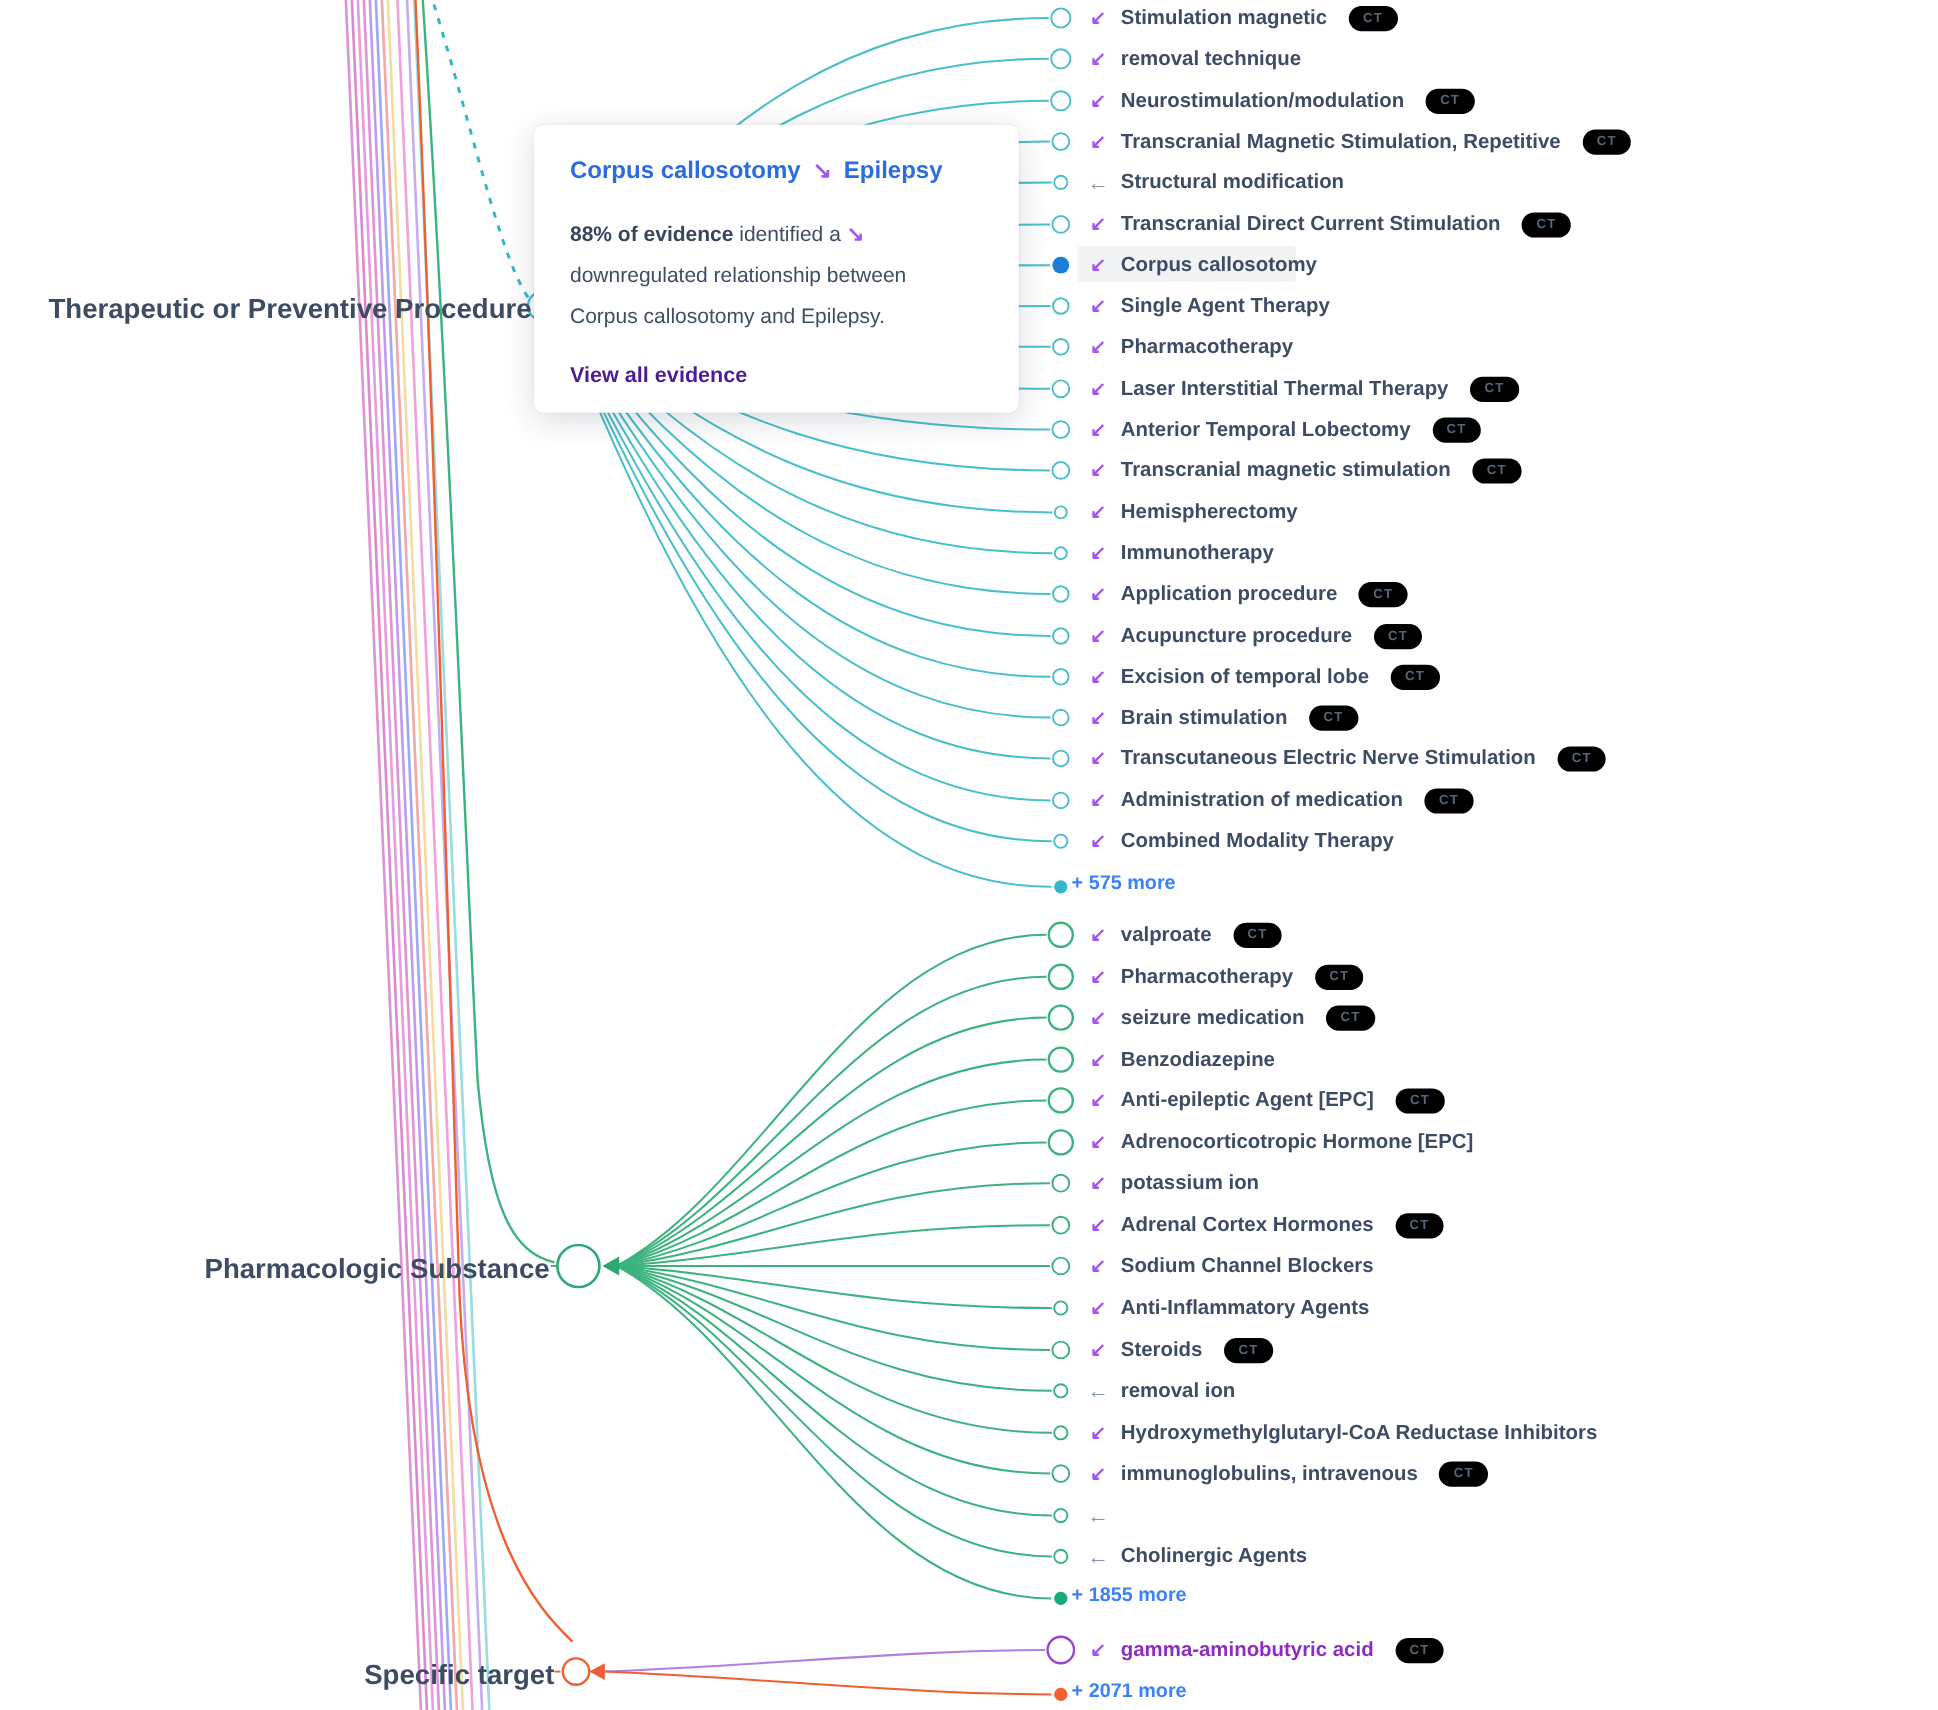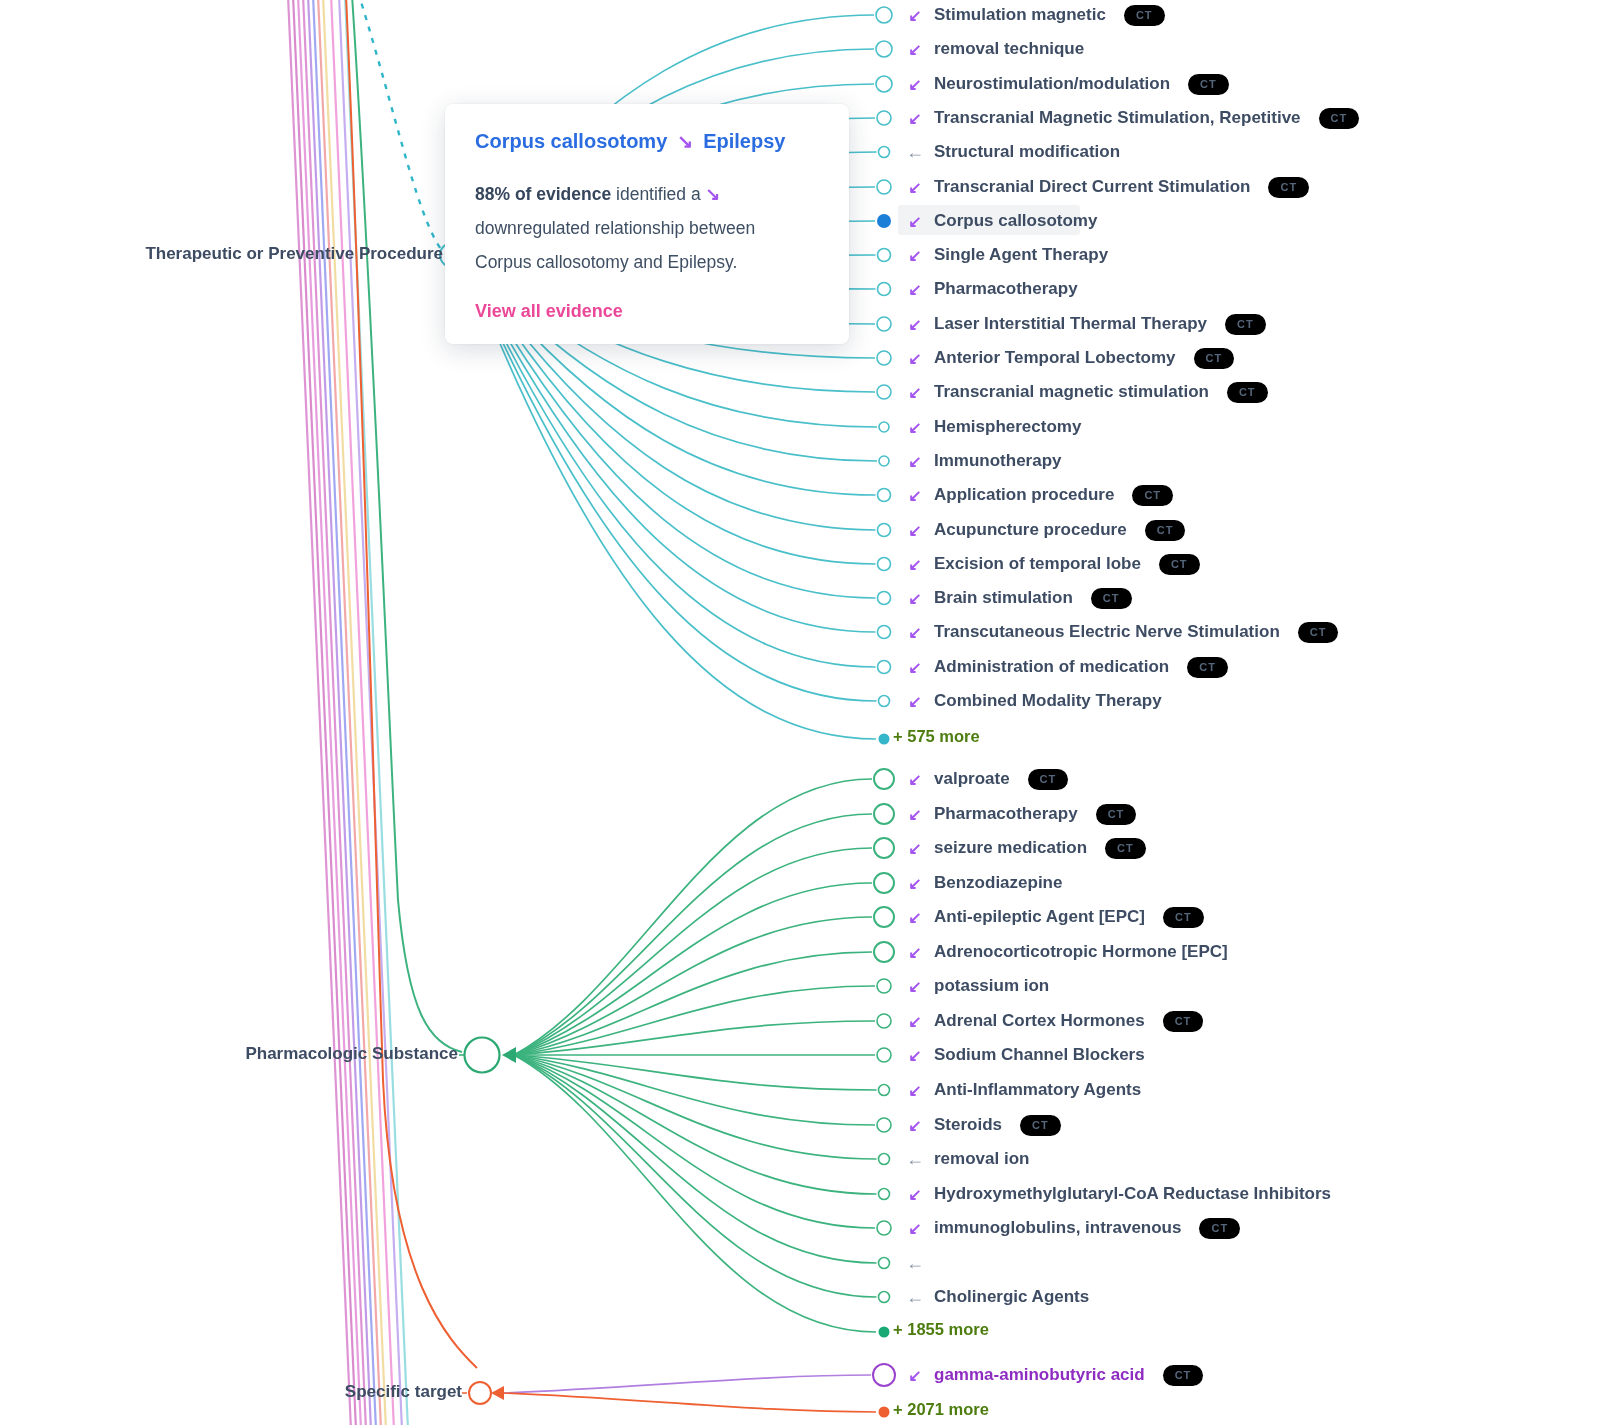--- a/index.html
+++ b/index.html
@@ -4,54 +4,54 @@
 <style>
   html,body{margin:0;padding:0;}
   body{
     width:1615px;height:1425px;position:relative;overflow:hidden;
     background:#ffffff;
     font-family:"Liberation Sans", sans-serif;
   }
   #graph-svg{position:absolute;left:0;top:0;z-index:1;}
   
   .node-label{
-    position:absolute;z-index:2;color:#3d4c63;font-size:17px;font-weight:600;
+    position:absolute;z-index:2;color:#3d4c63;font-size:23px;font-weight:600;
     white-space:nowrap;cursor:pointer;
   }
   
   .row{
     position:absolute;left:900px;height:30px;z-index:2;
     display:flex;align-items:center;cursor:pointer;white-space:nowrap;
   }
   .row .arrow{width:30px;text-align:center;font-size:16px;font-weight:700;flex:0 0 30px;}
   .row .arrow.down{color:#a455ee;}
   .row .arrow.left{color:#8795a6;font-size:18px;font-weight:400;}
   .row .lbl{font-size:17px;font-weight:600;color:#3d4c63;padding-left:4px;}
   .row .ct{
     margin-left:18px;background:#000000;color:#55657a;font-size:11px;font-weight:700;
     letter-spacing:1px;padding:5px 12px;border-radius:12px;line-height:1;
   }
   .more-row{
-    position:absolute;left:893px;z-index:2;font-size:16.5px;font-weight:700;color:#4d7c0f;
+    position:absolute;left:893px;z-index:2;font-size:16.5px;font-weight:700;color:#3b82f6;
     cursor:pointer;white-space:nowrap;
   }
   
   .card{
     position:absolute;left:445px;top:104px;width:404px;height:240px;z-index:10;
     background:#ffffff;border-radius:8px;
     box-shadow:0 6px 26px rgba(25,39,62,0.16), 0 0 2px rgba(25,39,62,0.08);
     padding:26px 30px;box-sizing:border-box;
   }
   .card-title{display:flex;align-items:center;gap:10px;font-size:20px;font-weight:700;color:#2b6de0;}
   .card-title .rel-arrow{color:#a455ee;font-size:19px;font-weight:700;}
   .card-title .ent{cursor:pointer;}
   .card-body{margin-top:24px;font-size:17.5px;line-height:34px;color:#3e4e63;width:340px;}
   .card-body b{color:#36465c;}
   .card-body .rel-arrow{color:#a455ee;font-weight:700;}
-  .card-link{margin-top:22px;font-size:18px;font-weight:700;color:#ec4899;cursor:pointer;}
+  .card-link{margin-top:22px;font-size:18px;font-weight:700;color:#4c1d95;cursor:pointer;}
 </style>
 </head>
 <body>
 
 <svg id="graph-svg" width="1615" height="1425" viewBox="0 0 1615 1425">
     <path d="M 288,-5 L 351,1430" stroke="#d678ca" stroke-width="2.2" fill="none" opacity="0.8"></path>
     <path d="M 293,-5 L 356,1430" stroke="#cf6ec2" stroke-width="2.2" fill="none" opacity="0.8"></path>
     <path d="M 298,-5 L 361,1430" stroke="#e083d4" stroke-width="2.2" fill="none" opacity="0.8"></path>
     <path d="M 303,-5 L 366,1430" stroke="#d678ca" stroke-width="2.2" fill="none" opacity="0.8"></path>
     <path d="M 308,-5 L 371,1430" stroke="#b083e2" stroke-width="2.2" fill="none" opacity="0.8"></path>

